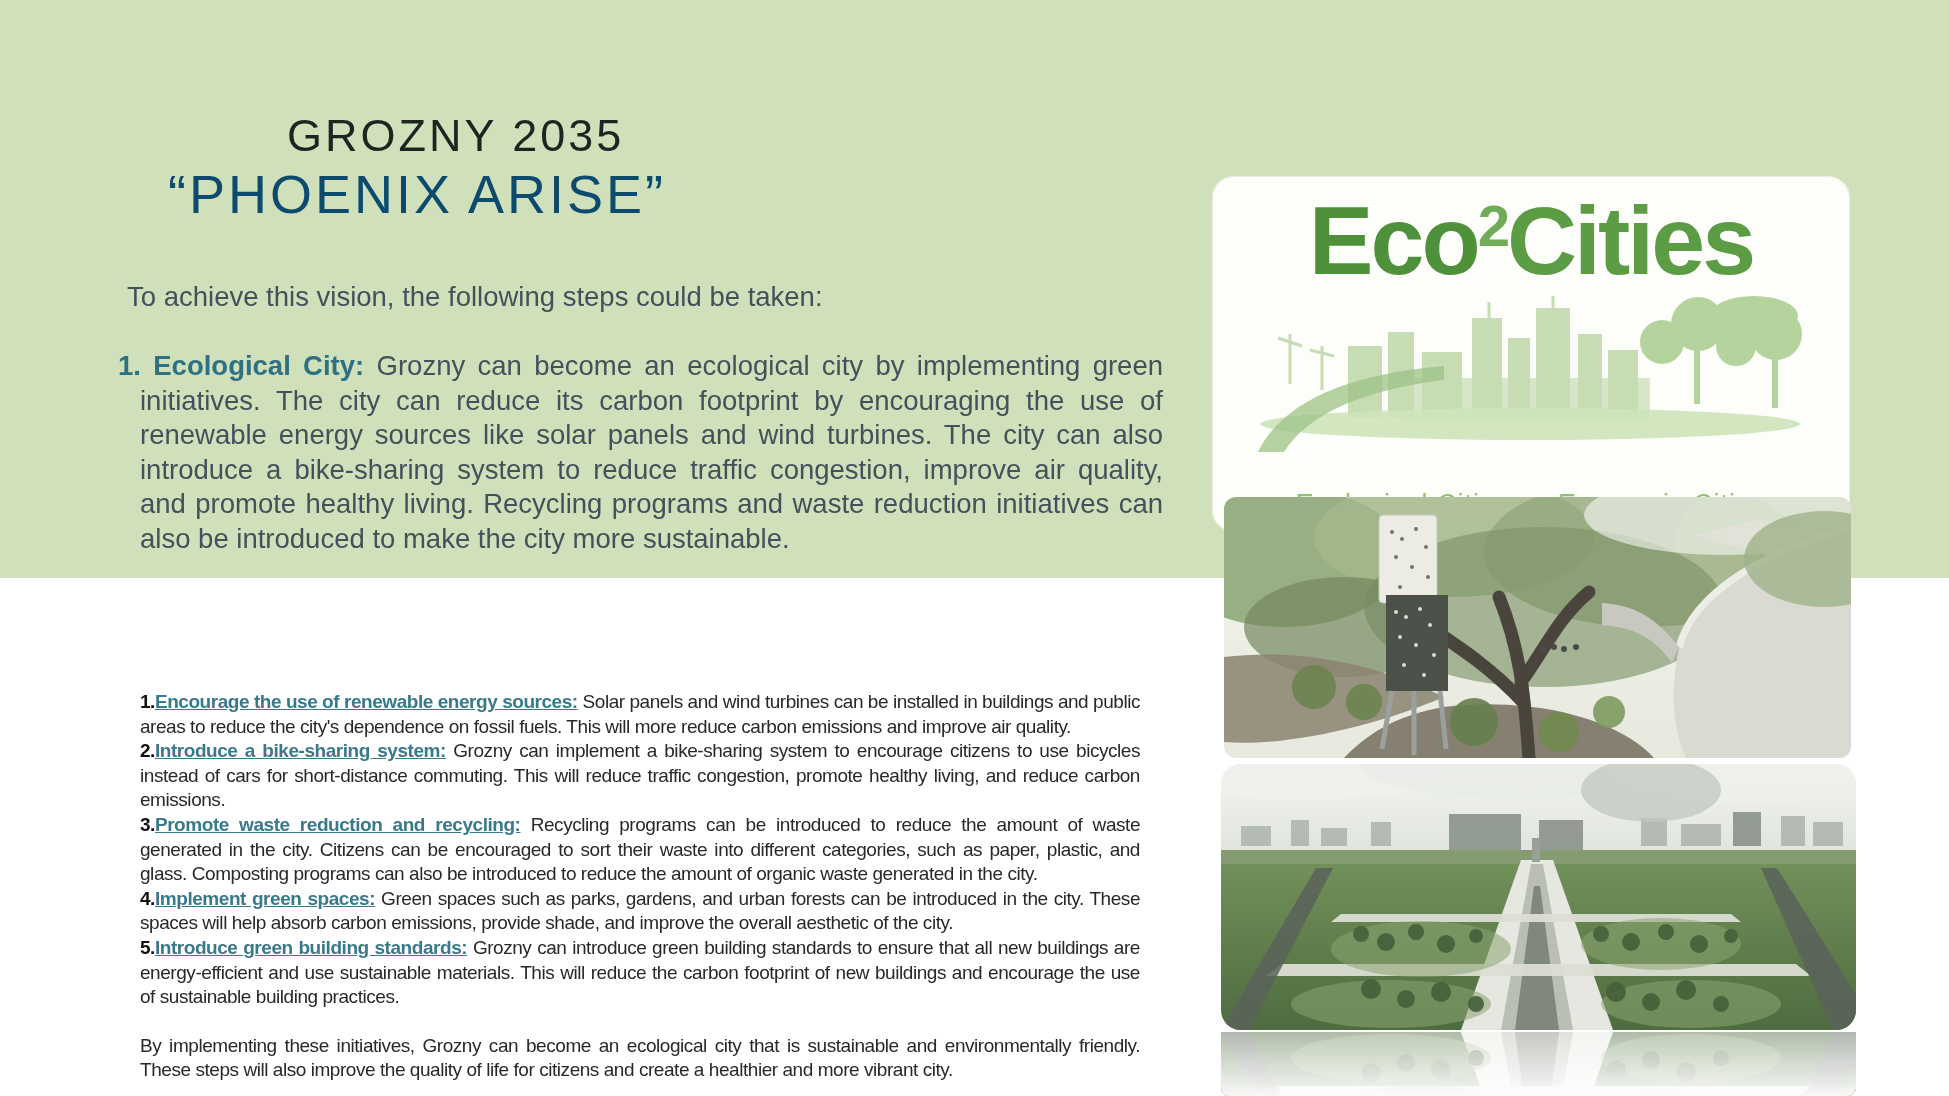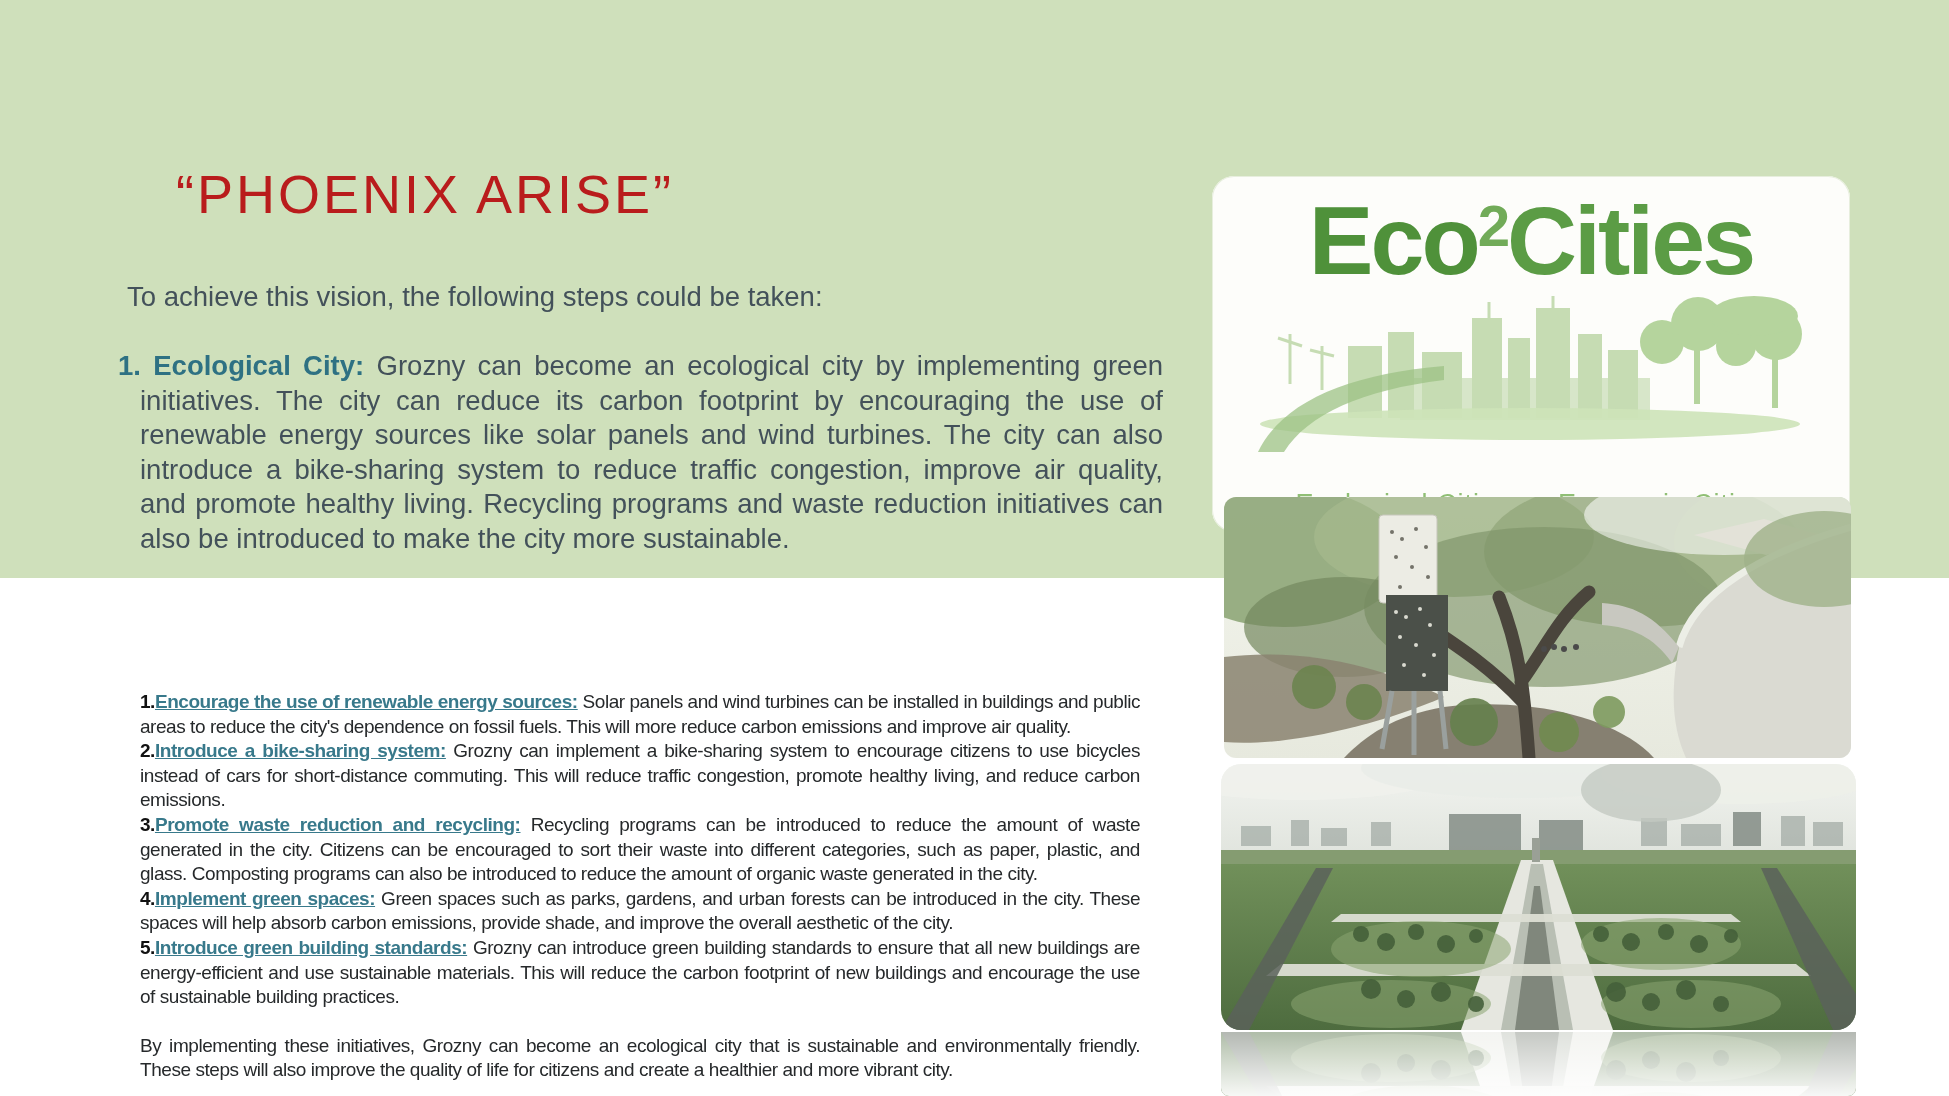--- a/index.html
+++ b/index.html
@@ -4,21 +4,21 @@
 <style>
   html,body{margin:0;padding:0;background:#ffffff;}
   .page{position:relative;width:1949px;height:1096px;background:#ffffff;overflow:hidden;
         font-family:"Liberation Sans",sans-serif;}
   .green-band{position:absolute;left:0;top:0;width:100%;height:578px;background:#cfe0bb;}
 
   
   .title1{position:absolute;left:287px;top:110px;font-family:"Liberation Sans",sans-serif;
           font-weight:400;font-size:45px;letter-spacing:3px;color:#1f2420;}
   .title2{position:absolute;left:168px;top:163px;font-family:"Liberation Sans",sans-serif;
-          font-weight:400;font-size:54px;letter-spacing:3px;color:#b91c1c;margin-left:8px;}
+          font-weight:400;font-size:54px;letter-spacing:3px;color:#0c4a6e;}
 
   
   .intro{position:absolute;left:127px;top:281px;font-size:27.5px;color:#43515a;}
   .para1{position:absolute;left:118px;top:349px;width:1023px;font-size:27.5px;line-height:34.6px;
          color:#43515a;text-align:justify;padding-left:22px;text-indent:-22px;}
   .para1 .lead{color:#2e7183;font-weight:bold;}
 
   
   .apply{position:absolute;left:140px;top:596px;width:1000px;font-size:26.5px;line-height:33.5px;
          font-weight:bold;color:#0b0b0b;text-align:justify;letter-spacing:-0.3px;}
@@ -50,20 +50,21 @@
   .refl-fade{position:absolute;left:0;top:0;width:100%;height:100%;
           background:linear-gradient(to bottom,rgba(255,255,255,0.55),rgba(255,255,255,0.95));}
   svg{display:block;}
 </style>
 </head>
 <body>
 
 <div class="page">
   <div class="green-band"></div>
 
+  <div class="title1">GROZNY 2035</div>
   <div class="title2">“PHOENIX ARISE”</div>
 
   <div class="intro">To achieve this vision, the following steps could be taken:</div>
 
   <div class="para1"><span class="lead">1. Ecological City:</span><span> Grozny can become an ecological city by implementing green initiatives. The city can reduce its carbon footprint by encouraging the use of renewable energy sources like solar panels and wind turbines. The city can also introduce a bike-sharing system to reduce traffic congestion, improve air quality, and promote healthy living. Recycling programs and waste reduction initiatives can also be introduced to make the city more sustainable.</span></div>
 
 
   <div class="list">
     <div><span class="num">1.</span><a class="glink">Encourage the use of renewable energy sources:</a><span> Solar panels and wind turbines can be installed in buildings and public areas to reduce the city's dependence on fossil fuels. This will more reduce carbon emissions and improve air quality.</span></div>
     <div><span class="num">2.</span><a class="glink">Introduce a bike-sharing system:</a><span> Grozny can implement a bike-sharing system to encourage citizens to use bicycles instead of cars for short-distance commuting. This will reduce traffic congestion, promote healthy living, and reduce carbon emissions.</span></div>

